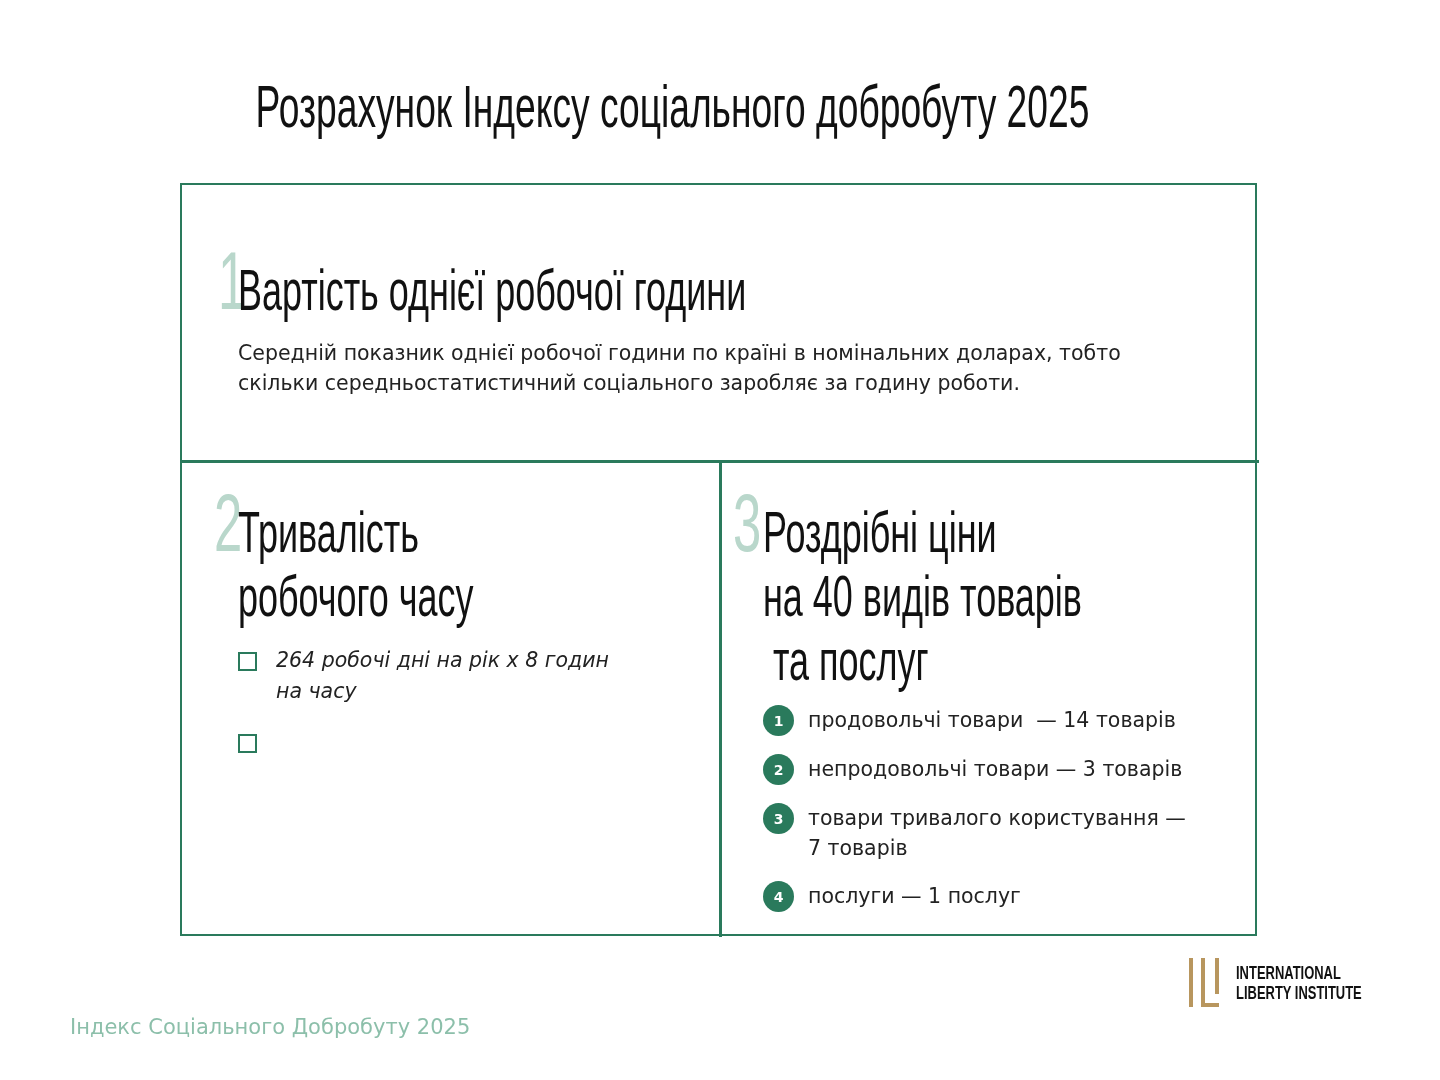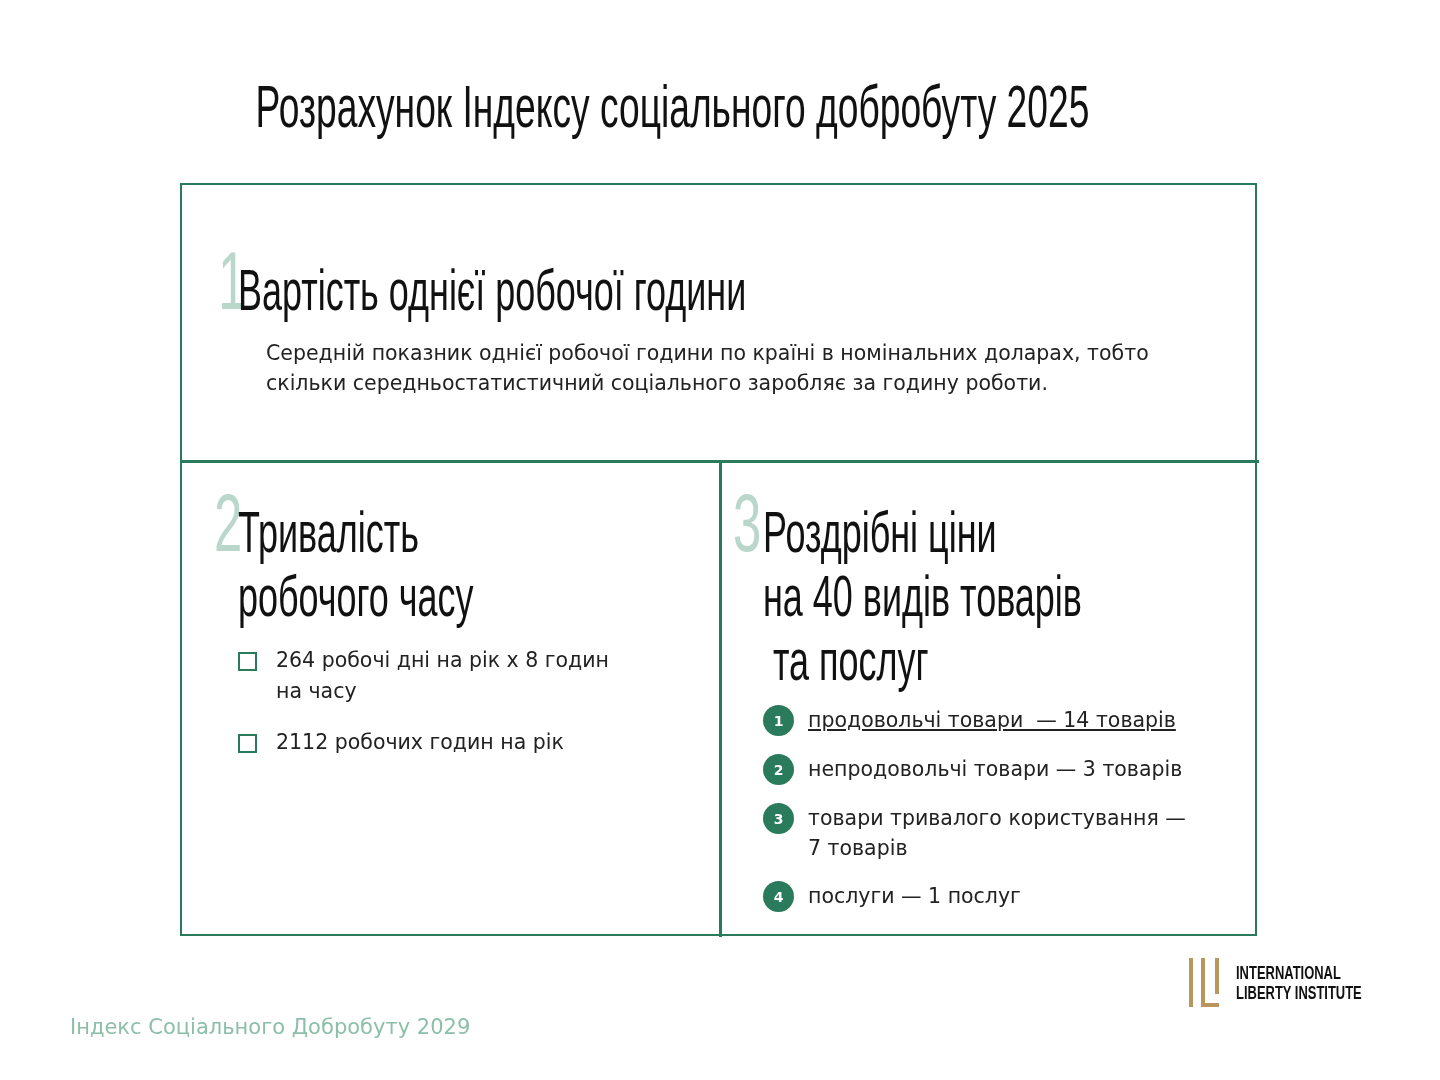--- a/index.html
+++ b/index.html
@@ -4,25 +4,25 @@
 <style>
   html, body { margin:0; padding:0; }
   body { width:1440px; height:1080px; background:#ffffff; position:relative; overflow:hidden; font-family:"DejaVu Sans", sans-serif; color:#1a1a1a; }
   .title { position:absolute; top:72px; left:0; width:1300px; text-align:center; }
   .title span { font-family:"Liberation Sans", sans-serif; font-size:60px; color:#111; display:inline-block; transform:scaleX(0.62); transform-origin:center top; white-space:nowrap; letter-spacing:0px; }
   .frame { position:absolute; left:180px; top:183px; width:1077px; height:753px; border:2.5px solid #2a7a5c; box-sizing:border-box; }
   .hline { position:absolute; left:180px; top:460px; width:1079px; height:2.5px; background:#2a7a5c; }
   .vline { position:absolute; left:719px; top:461px; width:2.5px; height:476px; background:#2a7a5c; }
   .bignum { position:absolute; font-family:"Liberation Sans", sans-serif; color:#b9d7cb; font-size:82px; transform:scaleX(0.62); transform-origin:left top; line-height:1; }
   .head { position:absolute; font-family:"Liberation Sans", sans-serif; color:#111; font-size:58px; line-height:64px; transform:scaleX(0.62); transform-origin:left top; white-space:nowrap; }
-  .desc { position:absolute; left:238px; top:338px; width:1000px; font-size:20.5px; line-height:30px; color:#222;margin-left:28px; }
+  .desc { position:absolute; left:238px; top:338px; width:1000px; font-size:20.5px; line-height:30px; color:#222; }
   .list2 { position:absolute; left:238px; top:645px; width:440px; }
   .li2 { display:flex; align-items:flex-start; margin-bottom:20px; }
   .box { width:15px; height:15px; border:2.5px solid #2a7a5c; margin-top:7px; margin-right:19px; flex:none; box-sizing:border-box; width:19px; height:19px; }
-  .li2 .t { font-size:20.5px; line-height:31px; color:#222; }
+  .li2 .t { font-size:20.5px; line-height:31px; color:#222;font-style:italic; }
   .list3 { position:absolute; left:763px; top:705px; width:480px; }
   .li3 { display:flex; align-items:flex-start; margin-bottom:18px; }
   .circ { width:31px; height:31px; border-radius:50%; background:#2a7a5c; color:#fff; font-size:14px; font-weight:bold; display:flex; align-items:center; justify-content:center; margin-right:14px; flex:none; margin-top:0px; }
   .li3 .t { font-size:20.5px; line-height:30px; color:#222; }
   .footer { position:absolute; left:70px; top:1015px; font-size:21px; color:#8cbfaa; }
   .logo { position:absolute; left:1188px; top:958px; width:180px; height:52px; }
   .logo .bar { position:absolute; background:#b8965e; }
   .logo .txt { position:absolute; left:48px; top:5px; font-family:"Liberation Sans", sans-serif; font-weight:bold; font-size:18px; line-height:20px; color:#111; transform:scaleX(0.72); transform-origin:left top; white-space:nowrap; }
 </style>
 </head>
@@ -49,37 +49,34 @@
 <div class="list2">
   <div class="li2">
     <span class="box"></span>
     <div class="t">
         <div>264 робочі дні на рік х 8 годин</div>
         <div>на часу</div>
       </div>
   </div>
   <div class="li2">
     <span class="box"></span>
-    <div class="t">
-        <div>2112 робочих годин на рік</div>
-      </div>
   </div>
 </div>
 
 <div class="bignum" style="left:733px; top:482px;">3</div>
 <div class="head" style="left:763px; top:500px;">
   <div>Роздрібні ціни</div>
   <div>на 40 видів товарів</div>
   <div style="white-space:pre;"> та послуг</div>
 </div>
 <div class="list3">
   <div class="li3">
     <span class="circ">1</span>
     <div class="t">
-        <div style="white-space:pre;text-decoration:underline;">продовольчі товари  — 14 товарів</div>
+        <div style="white-space:pre;">продовольчі товари  — 14 товарів</div>
       </div>
   </div>
   <div class="li3">
     <span class="circ">2</span>
     <div class="t">
         <div>непродовольчі товари — 3 товарів</div>
       </div>
   </div>
   <div class="li3">
     <span class="circ">3</span>
@@ -89,21 +86,21 @@
       </div>
   </div>
   <div class="li3">
     <span class="circ">4</span>
     <div class="t">
         <div>послуги — 1 послуг</div>
       </div>
   </div>
 </div>
 
-<div class="footer">Індекс Соціального Добробуту 2029</div>
+<div class="footer">Індекс Соціального Добробуту 2025</div>
 <div class="logo">
   <span class="bar" style="left:1px; top:0; width:4px; height:49px;"></span>
   <span class="bar" style="left:13px; top:0; width:4px; height:49px;"></span>
   <span class="bar" style="left:13px; top:45px; width:18px; height:4px;"></span>
   <span class="bar" style="left:27px; top:0; width:4px; height:36px;"></span>
   <div class="txt">
     <div style="text-transform:uppercase;">International</div>
     <div style="text-transform:uppercase;">Liberty Institute</div>
   </div>
 </div>

